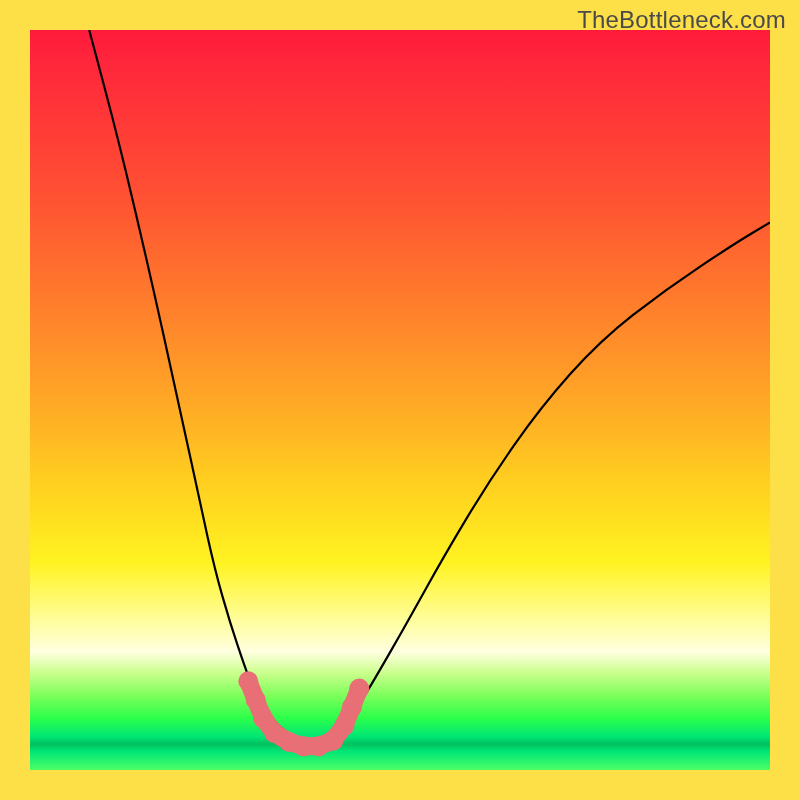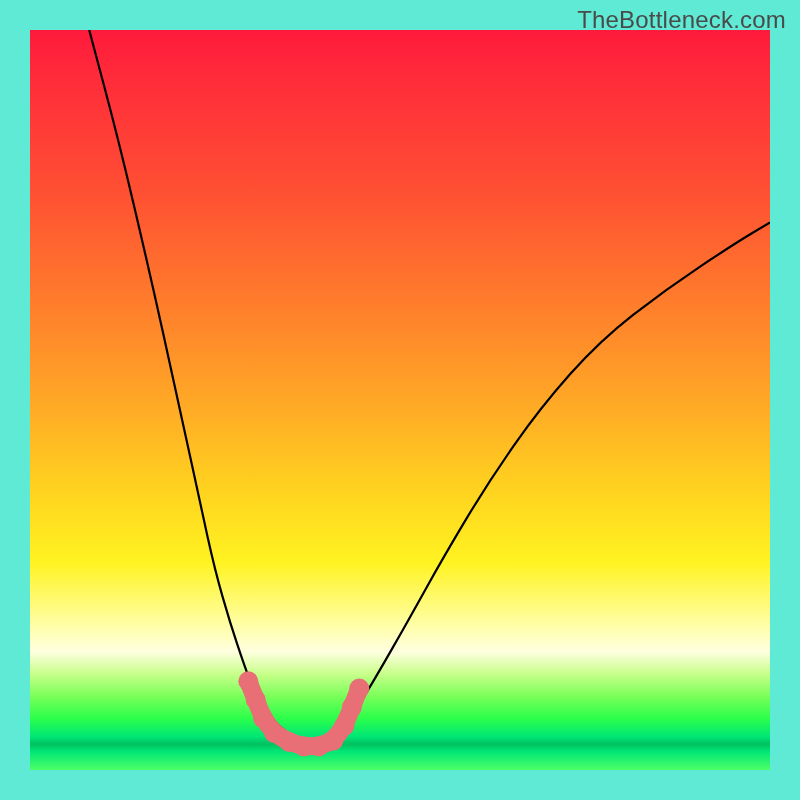--- a/index.html
+++ b/index.html
@@ -10,21 +10,21 @@
     overflow: hidden;
     background: #000;
     font-family: Arial, Helvetica, sans-serif;
   }
   .frame {
     position: absolute;
     left: 0;
     top: 0;
     width: 800px;
     height: 800px;
-    background: #5eead4;
+    background: #fde047;
   }
   .plot-area {
     position: absolute;
     left: 30px;
     top: 30px;
     width: 740px;
     height: 740px;
     overflow: hidden;
   }
   .gradient {

